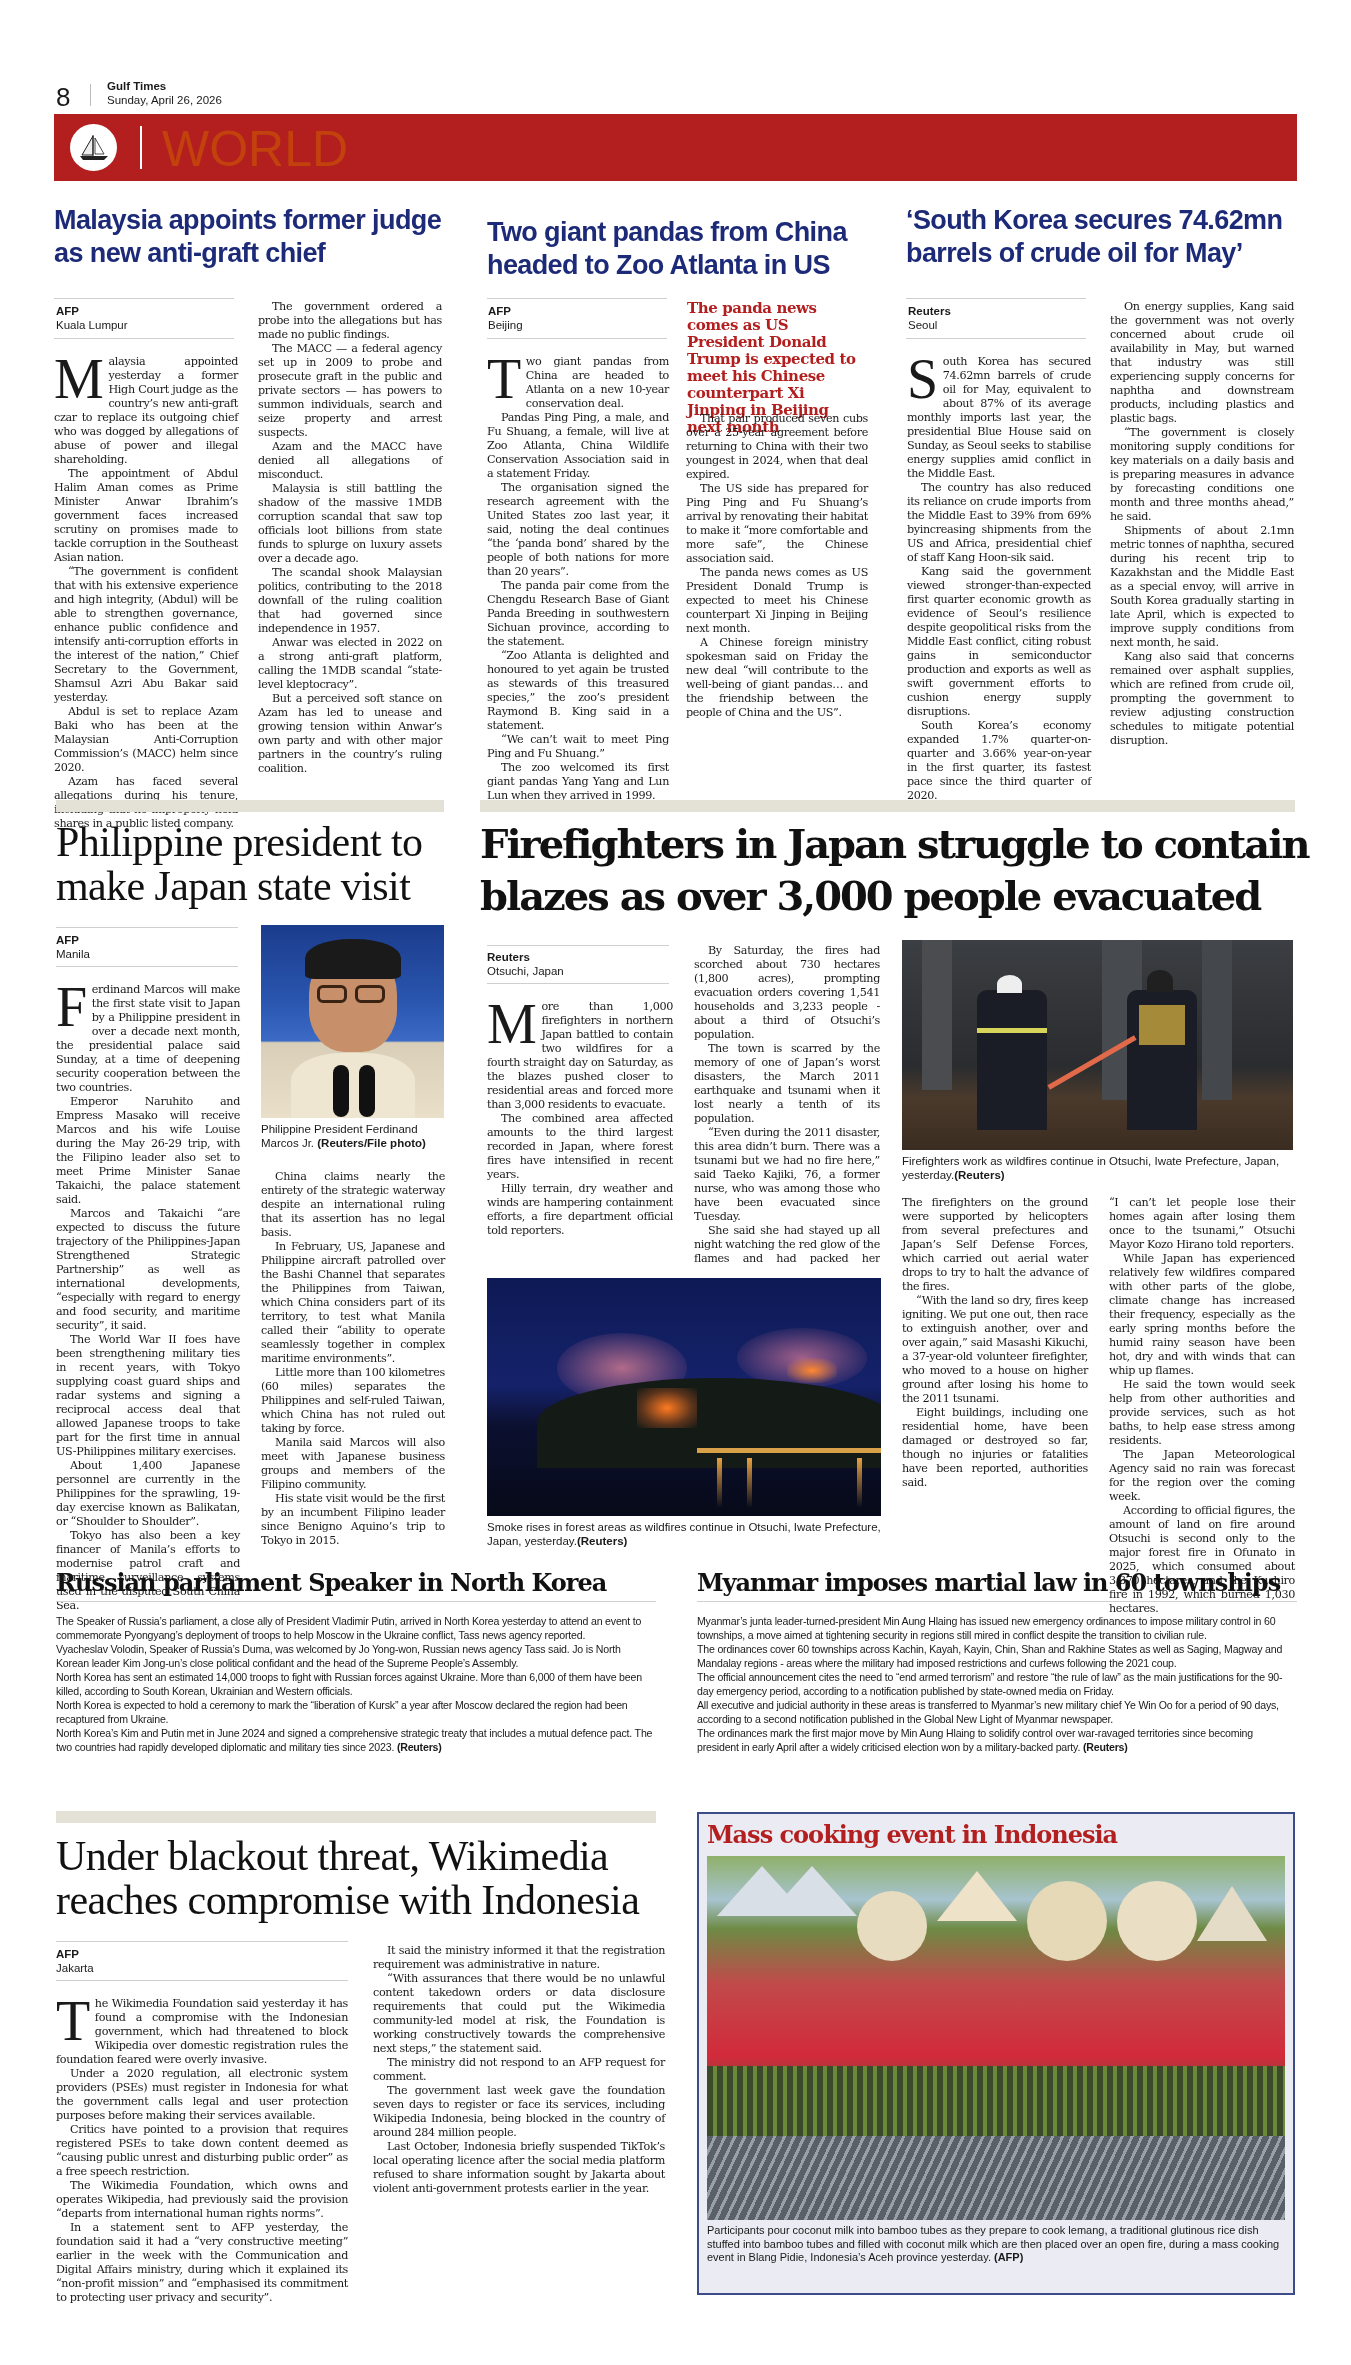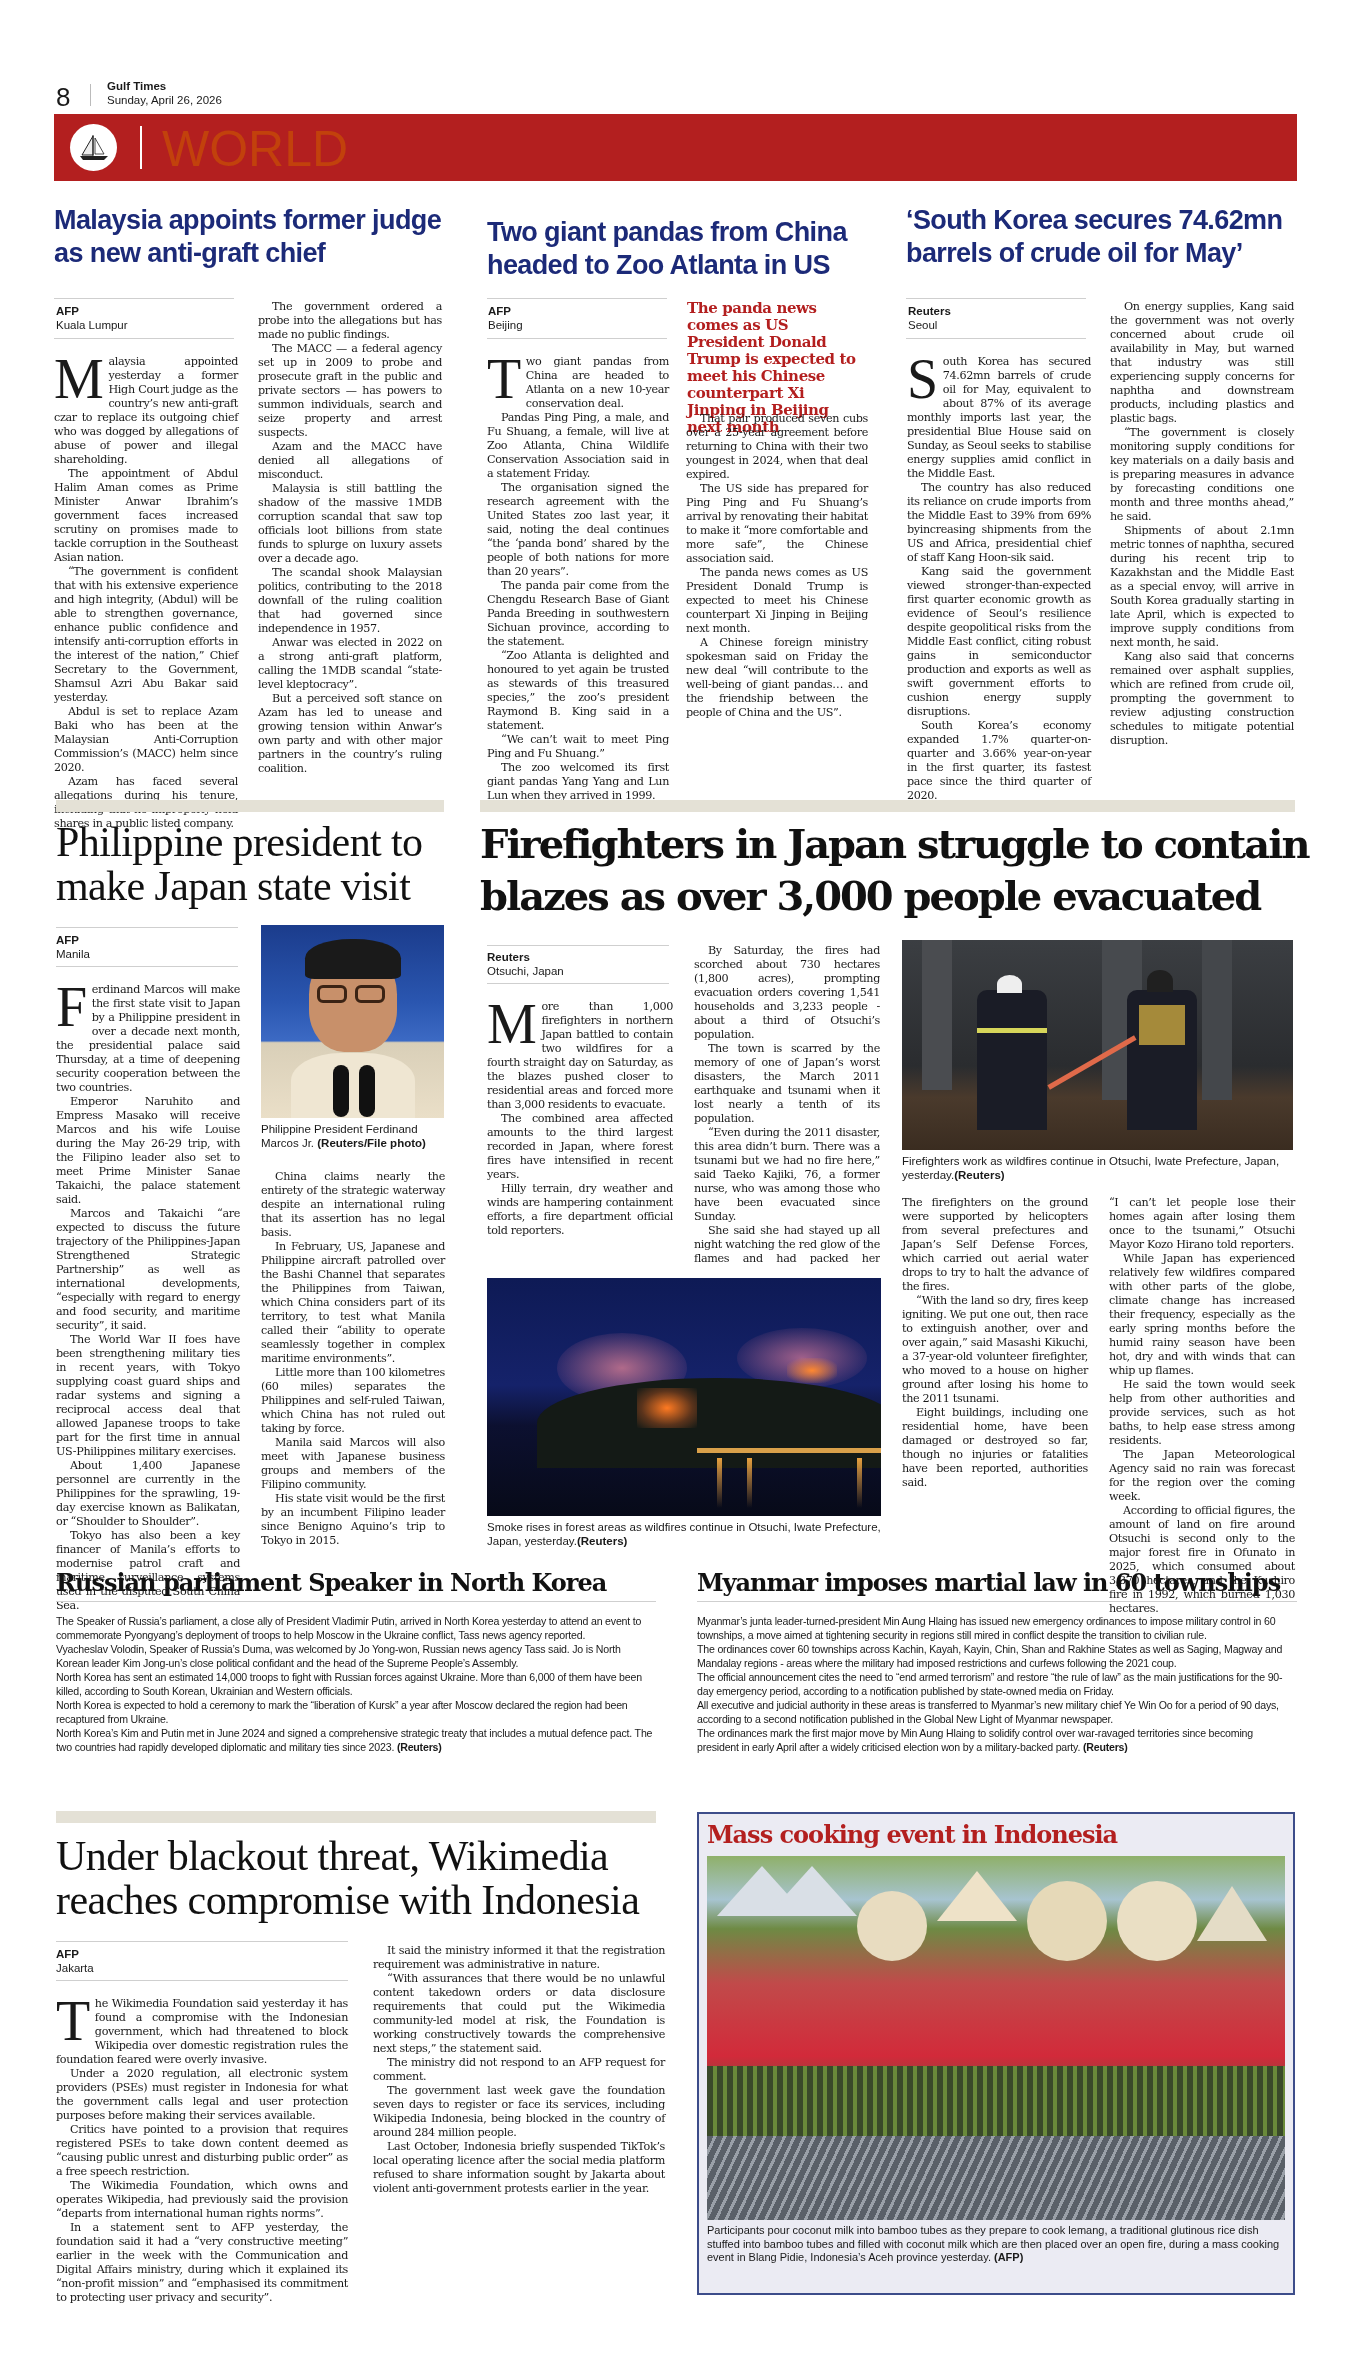--- a/index.html
+++ b/index.html
@@ -116,21 +116,21 @@
 
 <div class="abs beige" style="left:56px;top:800px;width:388px"></div>
 <div class="abs beige" style="left:480px;top:800px;width:815px"></div>
 
 <div class="abs hl-big" style="left:56px;top:820px;width:400px">Philippine president to make Japan state visit</div>
 <div class="abs rule" style="left:56px;top:927px;width:182px"></div>
 <div class="abs agency" style="left:56px;top:933px">AFP</div>
 <div class="abs dateline" style="left:56px;top:947px">Manila</div>
 <div class="abs rule" style="left:56px;top:966px;width:182px"></div>
 <div class="abs body" style="left:56px;top:983px;width:184px">
-  <p class="first"><span class="drop">F</span><span>erdinand Marcos will make the first state visit to Japan by a Philippine president in over a decade next month, the presidential palace said Thursday, at a time of deepening security cooperation between the two countries.</span></p>
+  <p class="first"><span class="drop">F</span><span>erdinand Marcos will make the first state visit to Japan by a Philippine president in over a decade next month, the presidential palace said Sunday, at a time of deepening security cooperation between the two countries.</span></p>
   <p>Emperor Naruhito and Empress Masako will receive Marcos and his wife Louise during the May 26-29 trip, with the Filipino leader also set to meet Prime Minister Sanae Takaichi, the palace statement said.</p>
   <p>Marcos and Takaichi “are expected to discuss the future trajectory of the Philippines-Japan Strengthened Strategic Partnership” as well as international developments, “especially with regard to energy and food security, and maritime security”, it said.</p>
   <p>The World War II foes have been strengthening military ties in recent years, with Tokyo supplying coast guard ships and radar systems and signing a reciprocal access deal that allowed Japanese troops to take part for the first time in annual US-Philippines military exercises.</p>
   <p>About 1,400 Japanese personnel are currently in the Philippines for the sprawling, 19-day exercise known as Balikatan, or “Shoulder to Shoulder”.</p>
   <p>Tokyo has also been a key financer of Manila’s efforts to modernise patrol craft and maritime surveillance systems used in the disputed South China Sea.</p>
 </div>
 <div class="abs photo" style="left:261px;top:925px;width:183px;height:193px;background:linear-gradient(180deg,#1b3c8c 0%,#2a56b0 40%,#3c6ac4 60%,#d9cfb8 61%,#eadfc8 100%)">
   <div style="position:absolute;left:48px;top:22px;width:88px;height:105px;border-radius:45% 45% 40% 40%;background:#c8906a"></div>
   <div style="position:absolute;left:44px;top:14px;width:96px;height:40px;border-radius:48% 48% 10% 10%;background:#1a1a1a"></div>
   <div style="position:absolute;left:56px;top:60px;width:30px;height:18px;border:3px solid #3b2314;border-radius:6px"></div>
@@ -157,21 +157,21 @@
 <div class="abs dateline" style="left:487px;top:964px">Otsuchi, Japan</div>
 <div class="abs rule" style="left:487px;top:983px;width:182px"></div>
 <div class="abs body" style="left:487px;top:1000px;width:186px">
   <p class="first"><span class="drop">M</span><span>ore than 1,000 firefighters in northern Japan battled to contain two wildfires for a fourth straight day on Saturday, as the blazes pushed closer to residential areas and forced more than 3,000 residents to evacuate.</span></p>
   <p>The combined area affected amounts to the third largest recorded in Japan, where forest fires have intensified in recent years.</p>
   <p>Hilly terrain, dry weather and winds are hampering containment efforts, a fire department official told reporters.</p>
 </div>
 <div class="abs body" style="left:694px;top:944px;width:186px;height:320px;overflow:hidden">
   <p>By Saturday, the fires had scorched about 730 hectares (1,800 acres), prompting evacuation orders covering 1,541 households and 3,233 people - about a third of Otsuchi’s population.</p>
   <p>The town is scarred by the memory of one of Japan’s worst disasters, the March 2011 earthquake and tsunami when it lost nearly a tenth of its population.</p>
-  <p>“Even during the 2011 disaster, this area didn’t burn. There was a tsunami but we had no fire here,” said Taeko Kajiki, 76, a former nurse, who was among those who have been evacuated since Sunday.</p>
+  <p>“Even during the 2011 disaster, this area didn’t burn. There was a tsunami but we had no fire here,” said Taeko Kajiki, 76, a former nurse, who was among those who have been evacuated since Tuesday.</p>
   <p>She said she had stayed up all night watching the red glow of the flames and had packed her bankbook and medical cards as well as the turtle she has kept as a pet since 2010.</p>
 </div>
 
 <div class="abs photo" style="left:487px;top:1278px;width:394px;height:238px;background:linear-gradient(180deg,#0e1a55 0%,#15226a 45%,#0c1030 62%,#070a18 100%)">
   <div style="position:absolute;left:70px;top:55px;width:130px;height:70px;border-radius:50%;background:radial-gradient(ellipse,#b06a8a 0%,rgba(140,80,130,0.2) 70%,transparent 100%)"></div>
   <div style="position:absolute;left:250px;top:50px;width:130px;height:60px;border-radius:50%;background:radial-gradient(ellipse,#a0608a 0%,rgba(120,70,120,0.2) 70%,transparent 100%)"></div>
   <div style="position:absolute;left:50px;top:100px;width:360px;height:90px;border-radius:50% 50% 0 0;background:#141a16"></div>
   <div style="position:absolute;left:150px;top:110px;width:60px;height:40px;background:radial-gradient(ellipse,#ff7a22 0%,rgba(255,110,40,0.3) 60%,transparent 100%)"></div>
   <div style="position:absolute;left:300px;top:80px;width:50px;height:25px;background:radial-gradient(ellipse,#ff8830 0%,transparent 80%)"></div>
   <div style="position:absolute;left:210px;top:170px;width:190px;height:5px;background:#d9a04a"></div>

